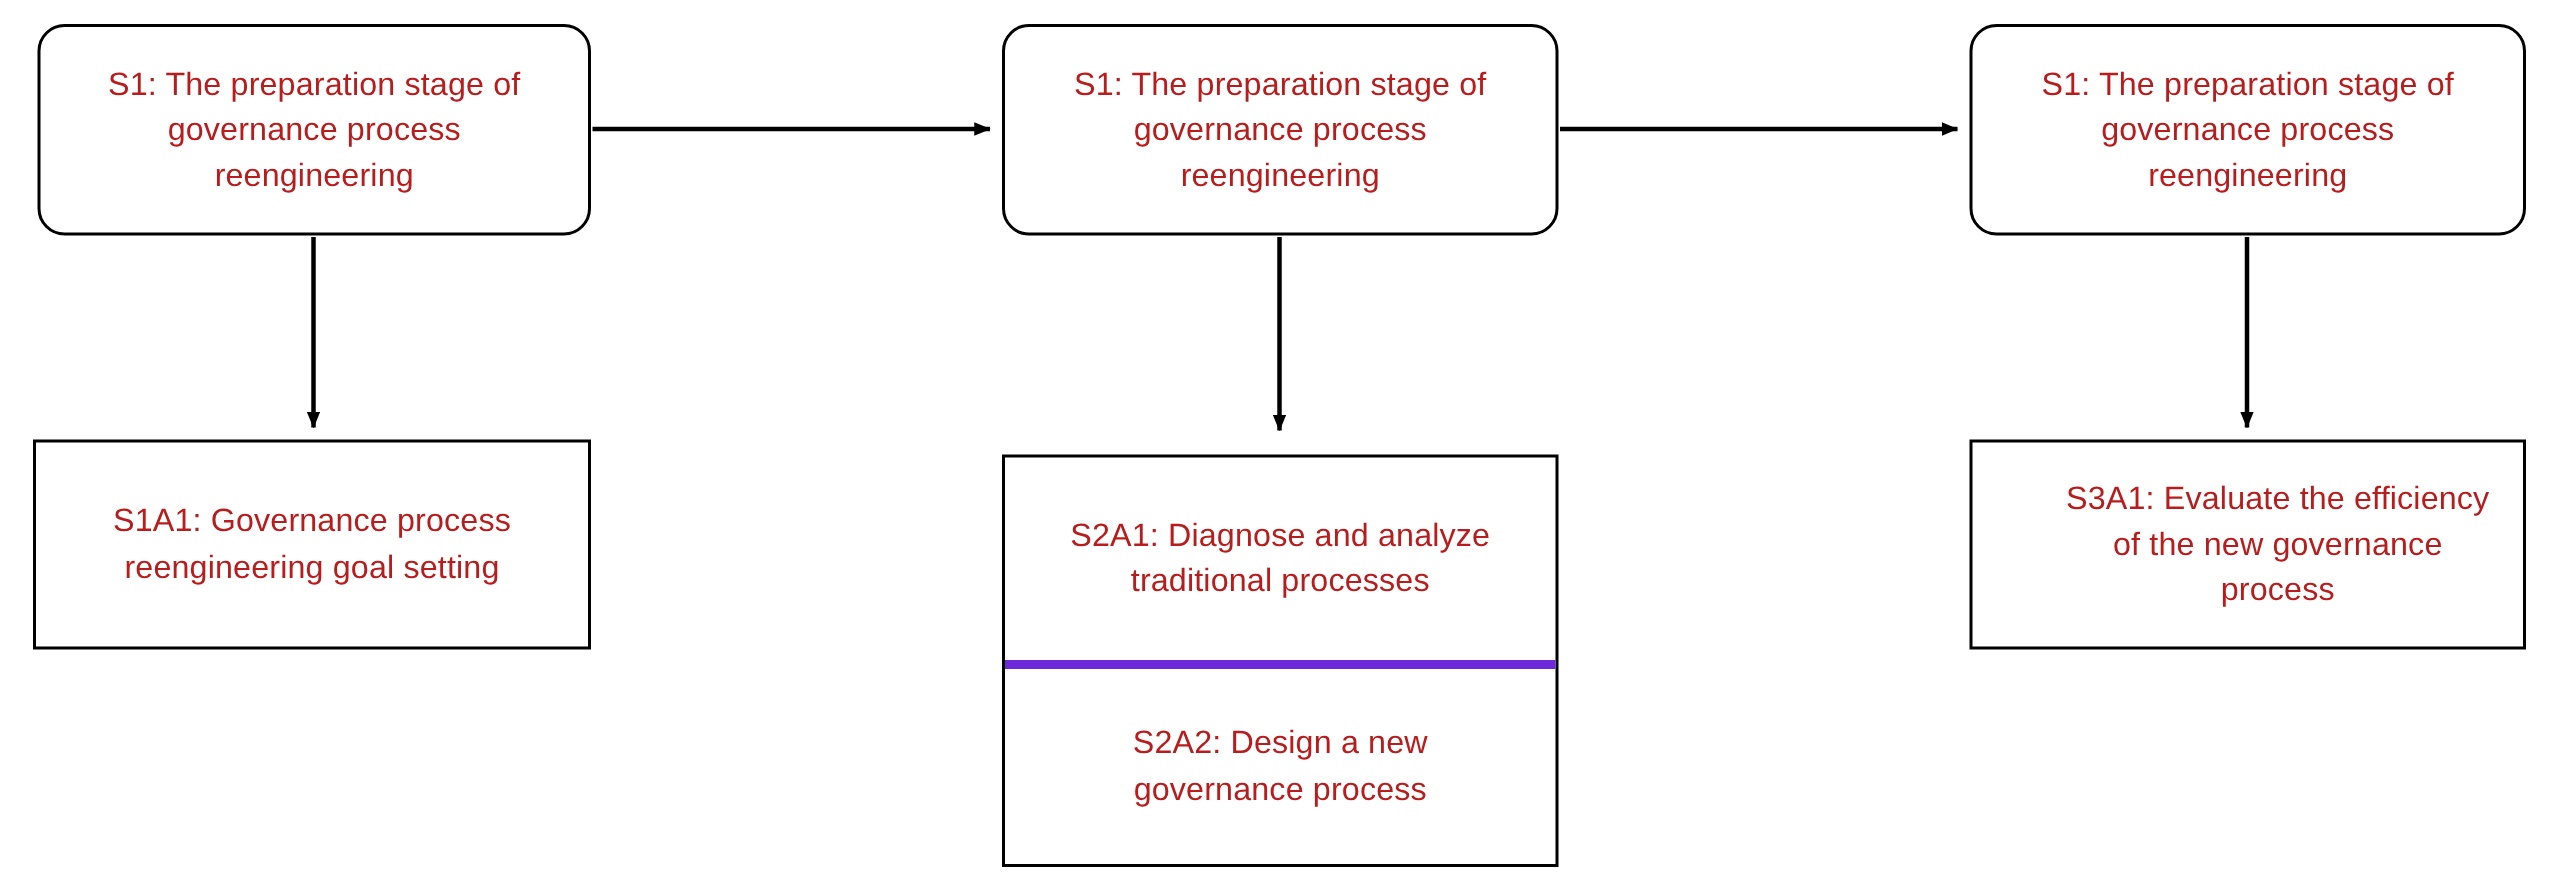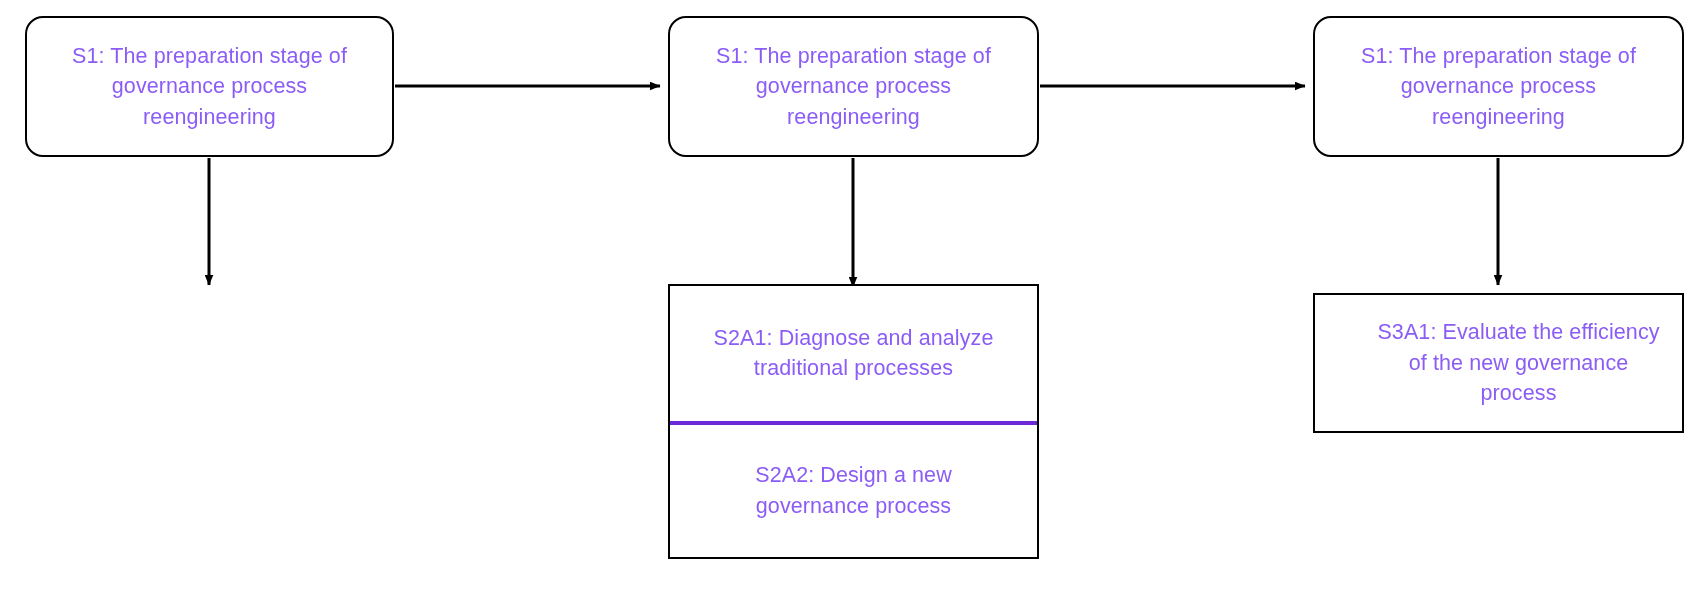--- a/index.html
+++ b/index.html
@@ -33,35 +33,35 @@
     align-items: center;
     justify-content: center;
   }
   .node.rounded { border-radius: 18px; }
   .node.stacked {
     justify-content: flex-start;
     padding: 0;
   }
   .node-text {
     text-align: center;
-    color: #8b5cf6;
+    color: #b91c1c;
     font-size: 21.5px;
     line-height: 1.42;
     letter-spacing: 0.1px;
     padding: 0 12px;
     white-space: pre-line;
   }
   .cell {
     box-sizing: border-box;
     width: 100%;
     display: flex;
     align-items: center;
     justify-content: center;
   }
-  .cell.divided-top { border-top: 4px solid #6d28d9; }
+  .cell.divided-top { border-top: 6px solid #6d28d9; }
 </style>
 </head>
 <body>
 
 <div id="canvas">
 
   <svg class="layer" viewBox="0 0 1705 589" xmlns="http://www.w3.org/2000/svg">
     <defs>
       <marker id="arrowhead" markerWidth="11" markerHeight="9" refX="10.5" refY="4.5" orient="auto" markerUnits="userSpaceOnUse">
         <path d="M0,0 L11,4.5 L0,9 z" fill="#000000"></path>
@@ -90,22 +90,28 @@
 governance process
 reengineering</div>
   </div>
 
   <div class="node rounded" style="left:1313px; top:16px; width:371px; height:141px;">
     <div class="node-text">S1: The preparation stage of
 governance process
 reengineering</div>
   </div>
 
+  <div class="node stacked" style="left:22px; top:293px; width:372px; height:140px;">
+    <div class="cell" style="height:100%;">
+      <div class="node-text">S1A1: Governance process
+reengineering goal setting</div>
+    </div>
+  </div>
 
-  <div class="node stacked" style="left:668px; top:284px; width:371px; height:275px;">
+  <div class="node stacked" style="left:668px; top:303px; width:371px; height:275px;">
     <div class="cell" style="height:137px;">
       <div class="node-text">S2A1: Diagnose and analyze
 traditional processes</div>
     </div>
     <div class="cell divided-top" style="height:138px;">
       <div class="node-text">S2A2: Design a new
 governance process</div>
     </div>
   </div>
 

